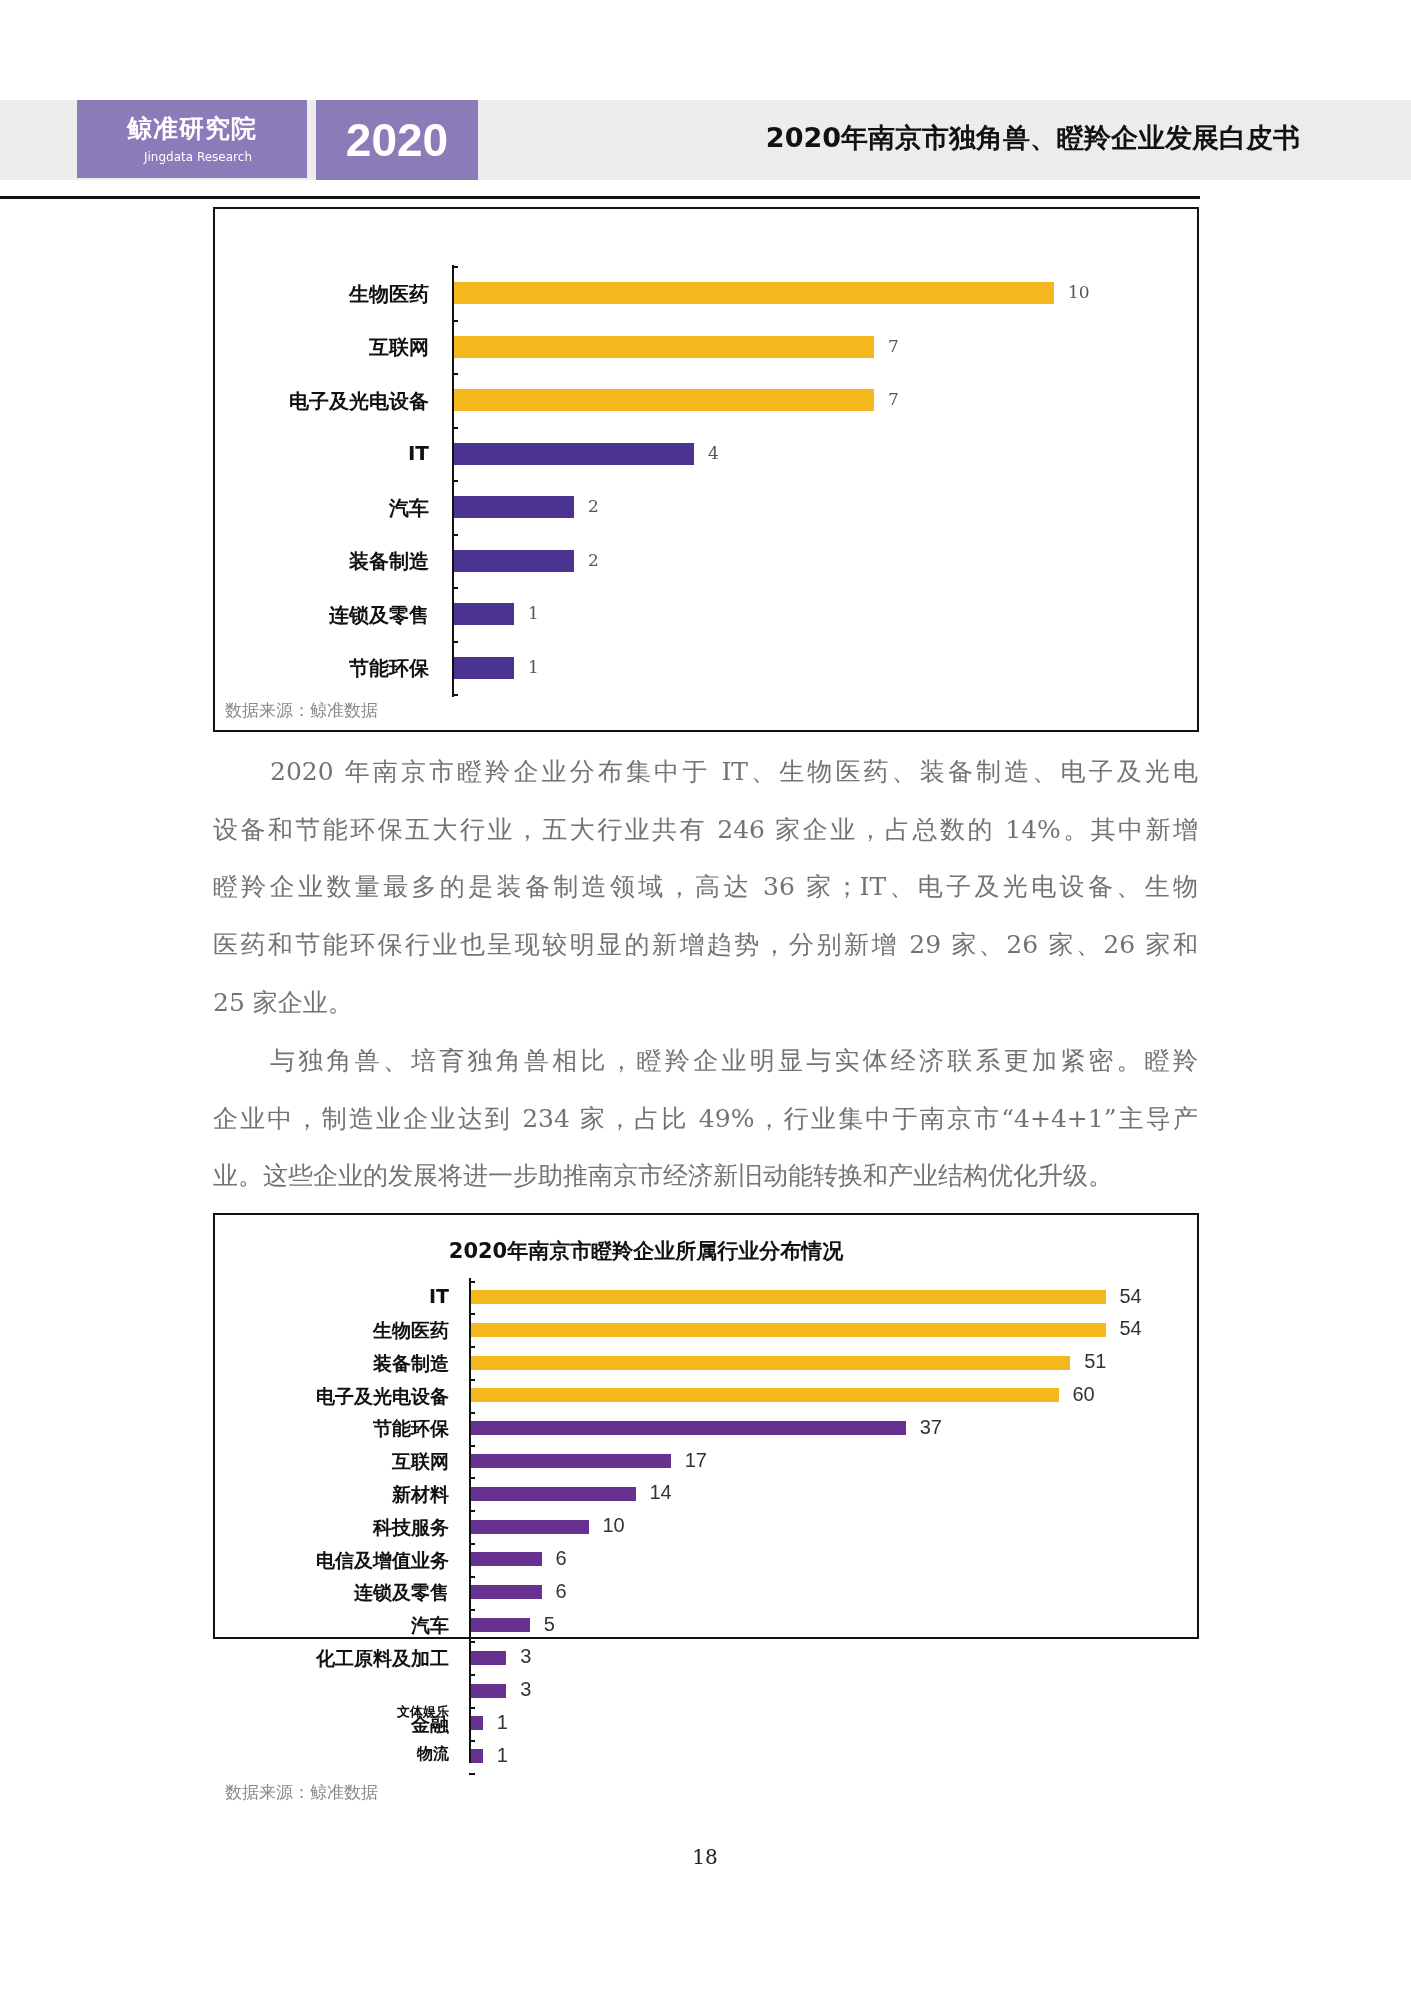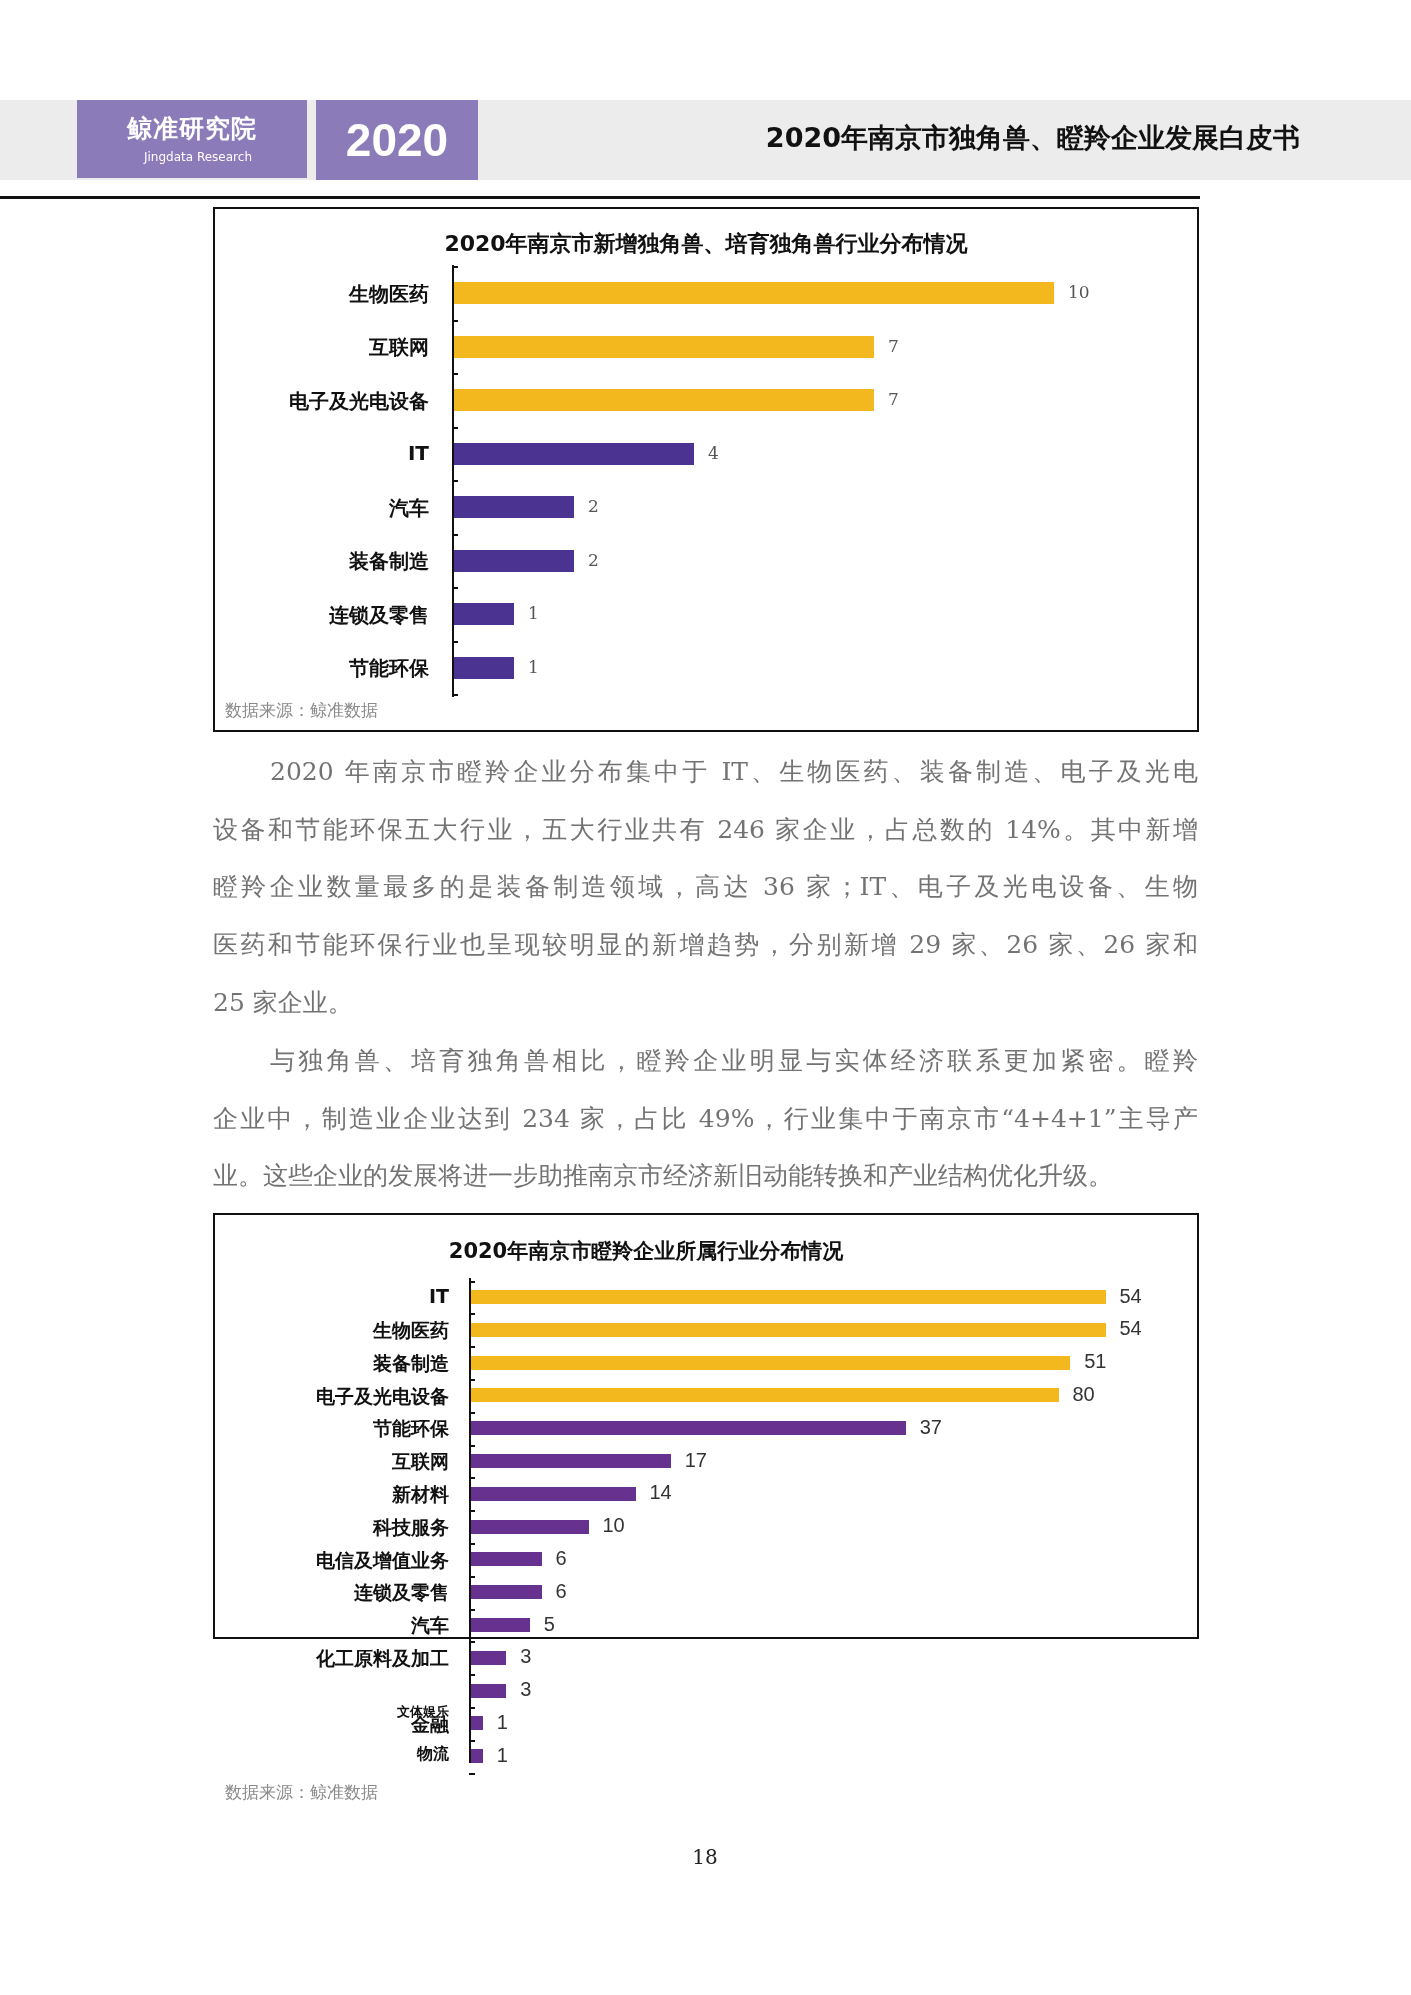--- a/index.html
+++ b/index.html
@@ -41,21 +41,20 @@
 <div class="abs header-band"></div>
 <div class="abs logo-box">
   <div class="logo-cn">鲸准研究院</div>
   <div class="logo-en">Jingdata Research</div>
 </div>
 <div class="abs year-box">2020</div>
 <div class="abs header-title">2020年南京市独角兽、瞪羚企业发展白皮书</div>
 <div class="abs header-rule"></div>
 
 <div class="abs chart-box" id="chart1" style="left:213px; top:207px; width:986px; height:525px;">
-  <div class="chart-title" style="top:20px; font-size:22px;">2020年南京市新增独角兽、培育独角兽行业分布情况</div>
   <div class="axis" style="left:237px; top:56px; height:432px;"></div>
   <div id="chart1-items">
       <div class="cat-label" style="right: 768px; top: 71.6px; font-size: 20px;">生物医药</div>
       <div class="bar" style="left: 239px; top: 73px; width: 600px; height: 22px; background: rgb(242, 184, 30);"></div>
       <div class="val" style="left: 853px; top: 73.46px; font-size: 17px; color: rgb(85, 85, 85); font-family: &quot;DejaVu Serif&quot;, serif;">10</div>
       <div class="tick" style="left: 237px; top: 57.25px;"></div>
       <div class="cat-label" style="right: 768px; top: 125.1px; font-size: 20px;">互联网</div>
       <div class="bar" style="left: 239px; top: 126.5px; width: 420px; height: 22px; background: rgb(242, 184, 30);"></div>
       <div class="val" style="left: 673px; top: 126.96px; font-size: 17px; color: rgb(85, 85, 85); font-family: &quot;DejaVu Serif&quot;, serif;">7</div>
       <div class="tick" style="left: 237px; top: 110.75px;"></div>
@@ -113,21 +112,21 @@
       <div class="cat-label" style="right: 748px; top: 103.02px; font-size: 19px;">生物医药</div>
       <div class="bar" style="left: 256px; top: 107.8px; width: 634.5px; height: 14px; background: rgb(242, 184, 30);"></div>
       <div class="val" style="left: 904.5px; top: 102.4px; font-size: 20px; color: rgb(51, 51, 51); font-family: &quot;Liberation Sans&quot;, sans-serif;">54</div>
       <div class="tick" style="left: 254px; top: 98.4px;"></div>
       <div class="cat-label" style="right: 748px; top: 135.82px; font-size: 19px;">装备制造</div>
       <div class="bar" style="left: 256px; top: 140.6px; width: 599.25px; height: 14px; background: rgb(242, 184, 30);"></div>
       <div class="val" style="left: 869.25px; top: 135.2px; font-size: 20px; color: rgb(51, 51, 51); font-family: &quot;Liberation Sans&quot;, sans-serif;">51</div>
       <div class="tick" style="left: 254px; top: 131.2px;"></div>
       <div class="cat-label" style="right: 748px; top: 168.62px; font-size: 19px;">电子及光电设备</div>
       <div class="bar" style="left: 256px; top: 173.4px; width: 587.5px; height: 14px; background: rgb(242, 184, 30);"></div>
-      <div class="val" style="left: 857.5px; top: 168px; font-size: 20px; color: rgb(51, 51, 51); font-family: &quot;Liberation Sans&quot;, sans-serif;">80</div>
+      <div class="val" style="left: 857.5px; top: 168px; font-size: 20px; color: rgb(51, 51, 51); font-family: &quot;Liberation Sans&quot;, sans-serif;">60</div>
       <div class="tick" style="left: 254px; top: 164px;"></div>
       <div class="cat-label" style="right: 748px; top: 201.42px; font-size: 19px;">节能环保</div>
       <div class="bar" style="left: 256px; top: 206.2px; width: 434.75px; height: 14px; background: rgb(102, 49, 143);"></div>
       <div class="val" style="left: 704.75px; top: 200.8px; font-size: 20px; color: rgb(51, 51, 51); font-family: &quot;Liberation Sans&quot;, sans-serif;">37</div>
       <div class="tick" style="left: 254px; top: 196.8px;"></div>
       <div class="cat-label" style="right: 748px; top: 234.22px; font-size: 19px;">互联网</div>
       <div class="bar" style="left: 256px; top: 239px; width: 199.75px; height: 14px; background: rgb(102, 49, 143);"></div>
       <div class="val" style="left: 469.75px; top: 233.6px; font-size: 20px; color: rgb(51, 51, 51); font-family: &quot;Liberation Sans&quot;, sans-serif;">17</div>
       <div class="tick" style="left: 254px; top: 229.6px;"></div>
       <div class="cat-label" style="right: 748px; top: 267.02px; font-size: 19px;">新材料</div>

